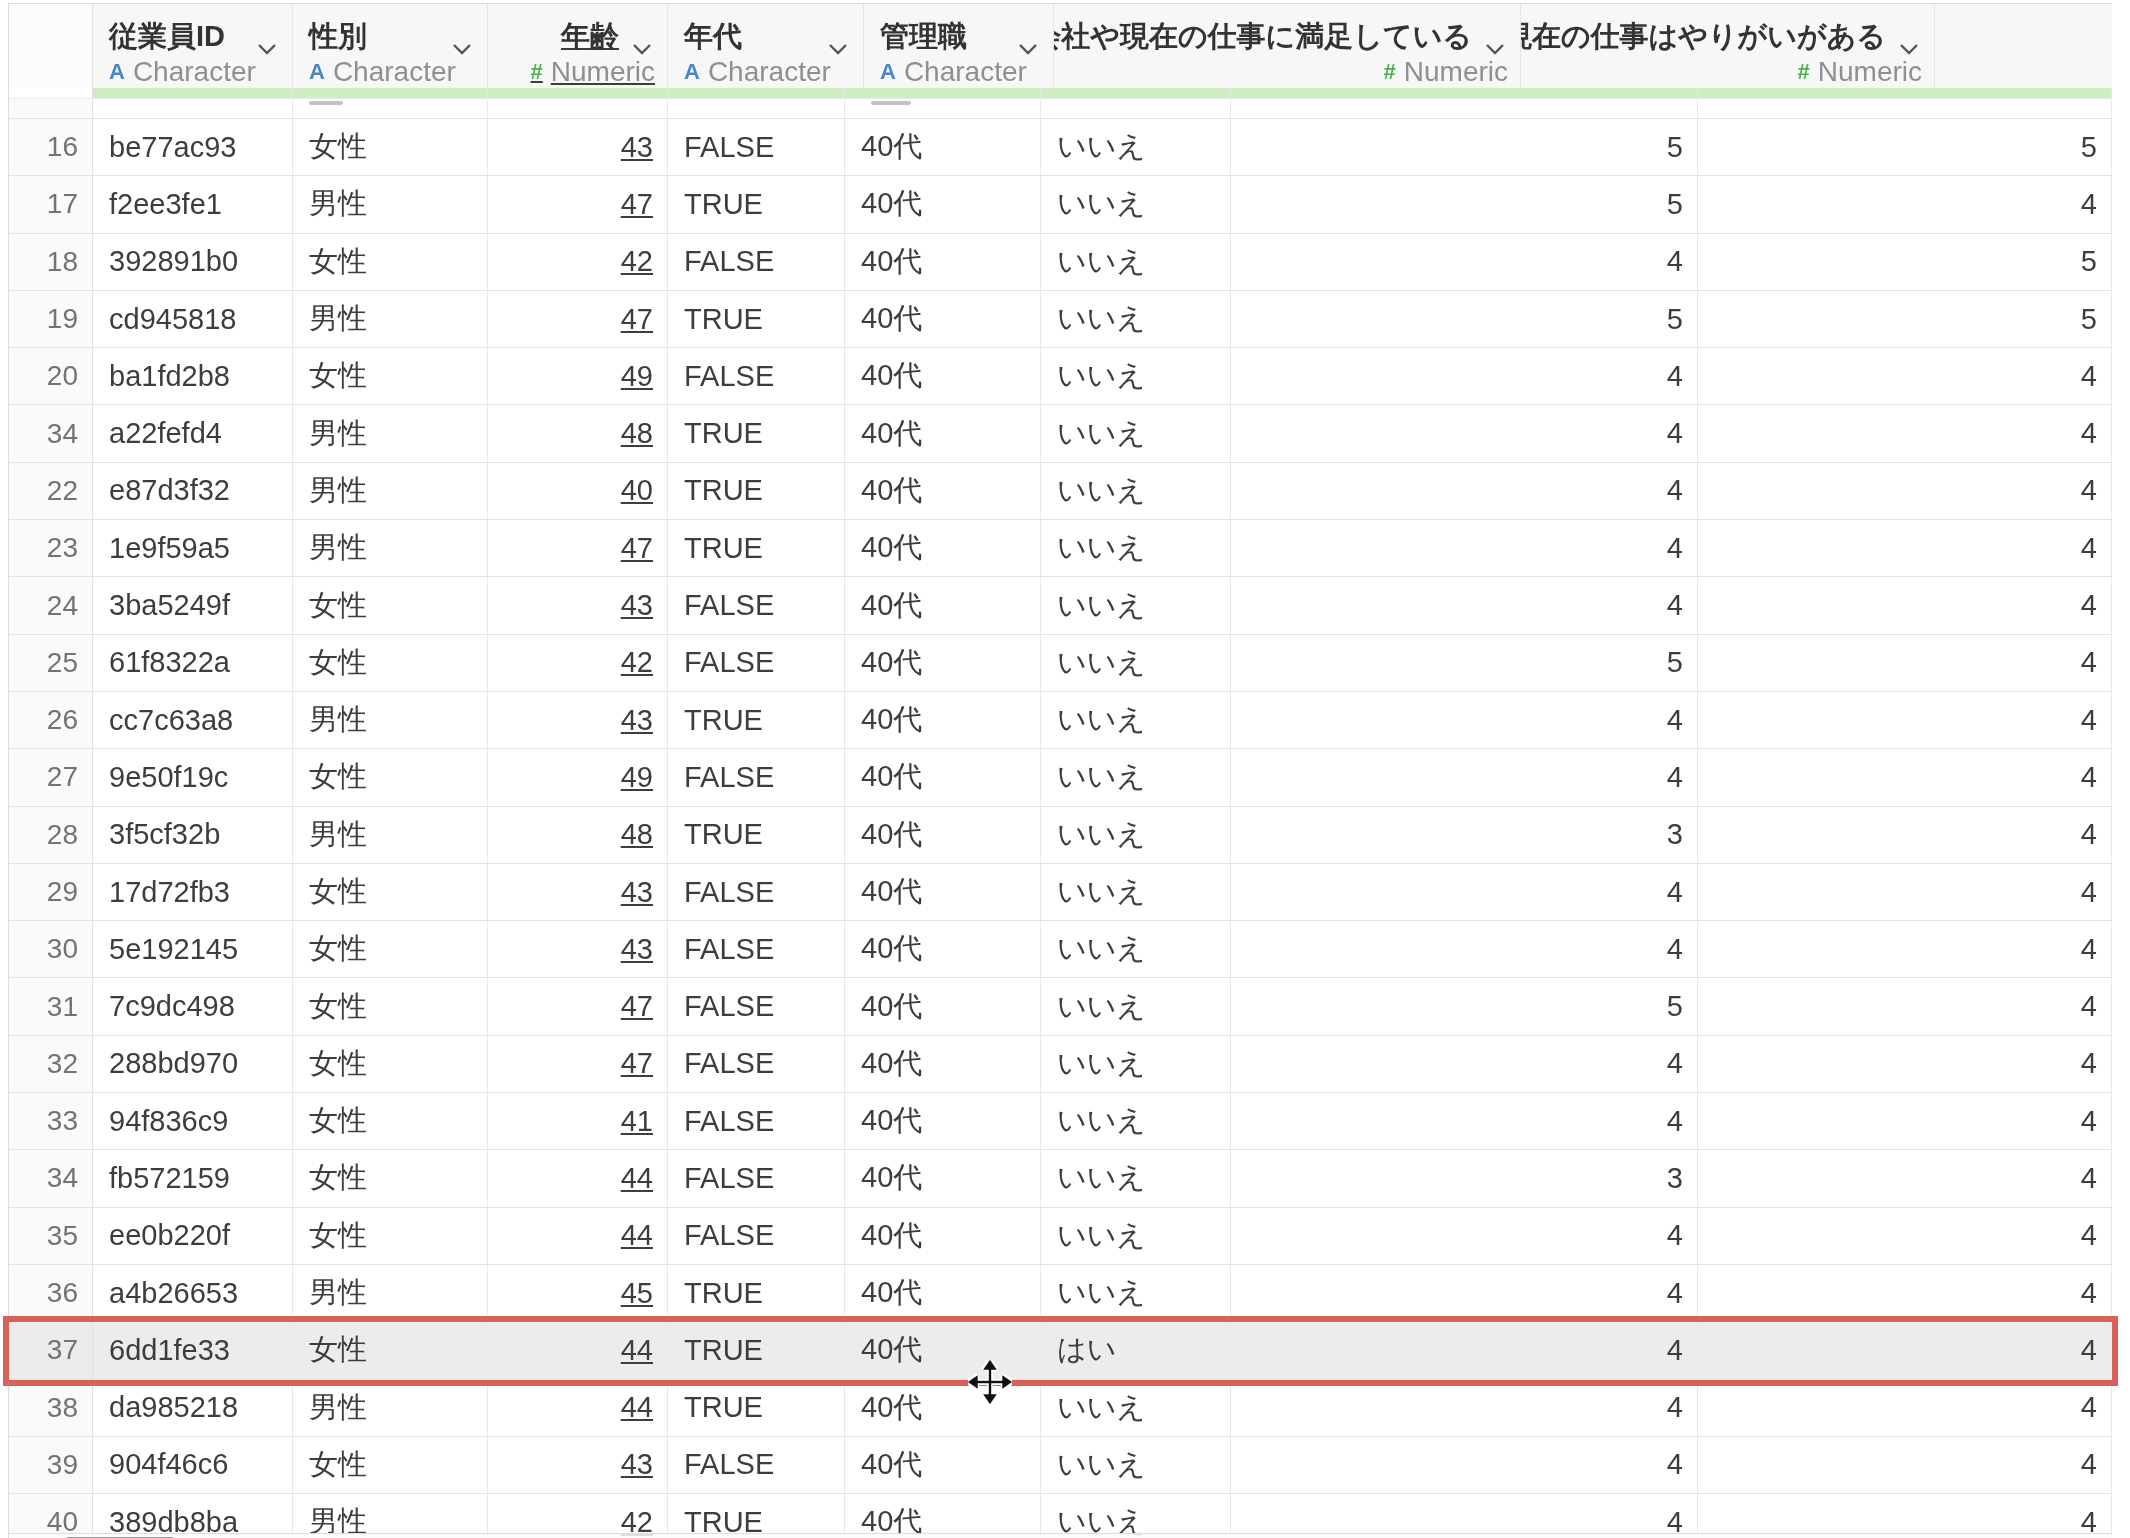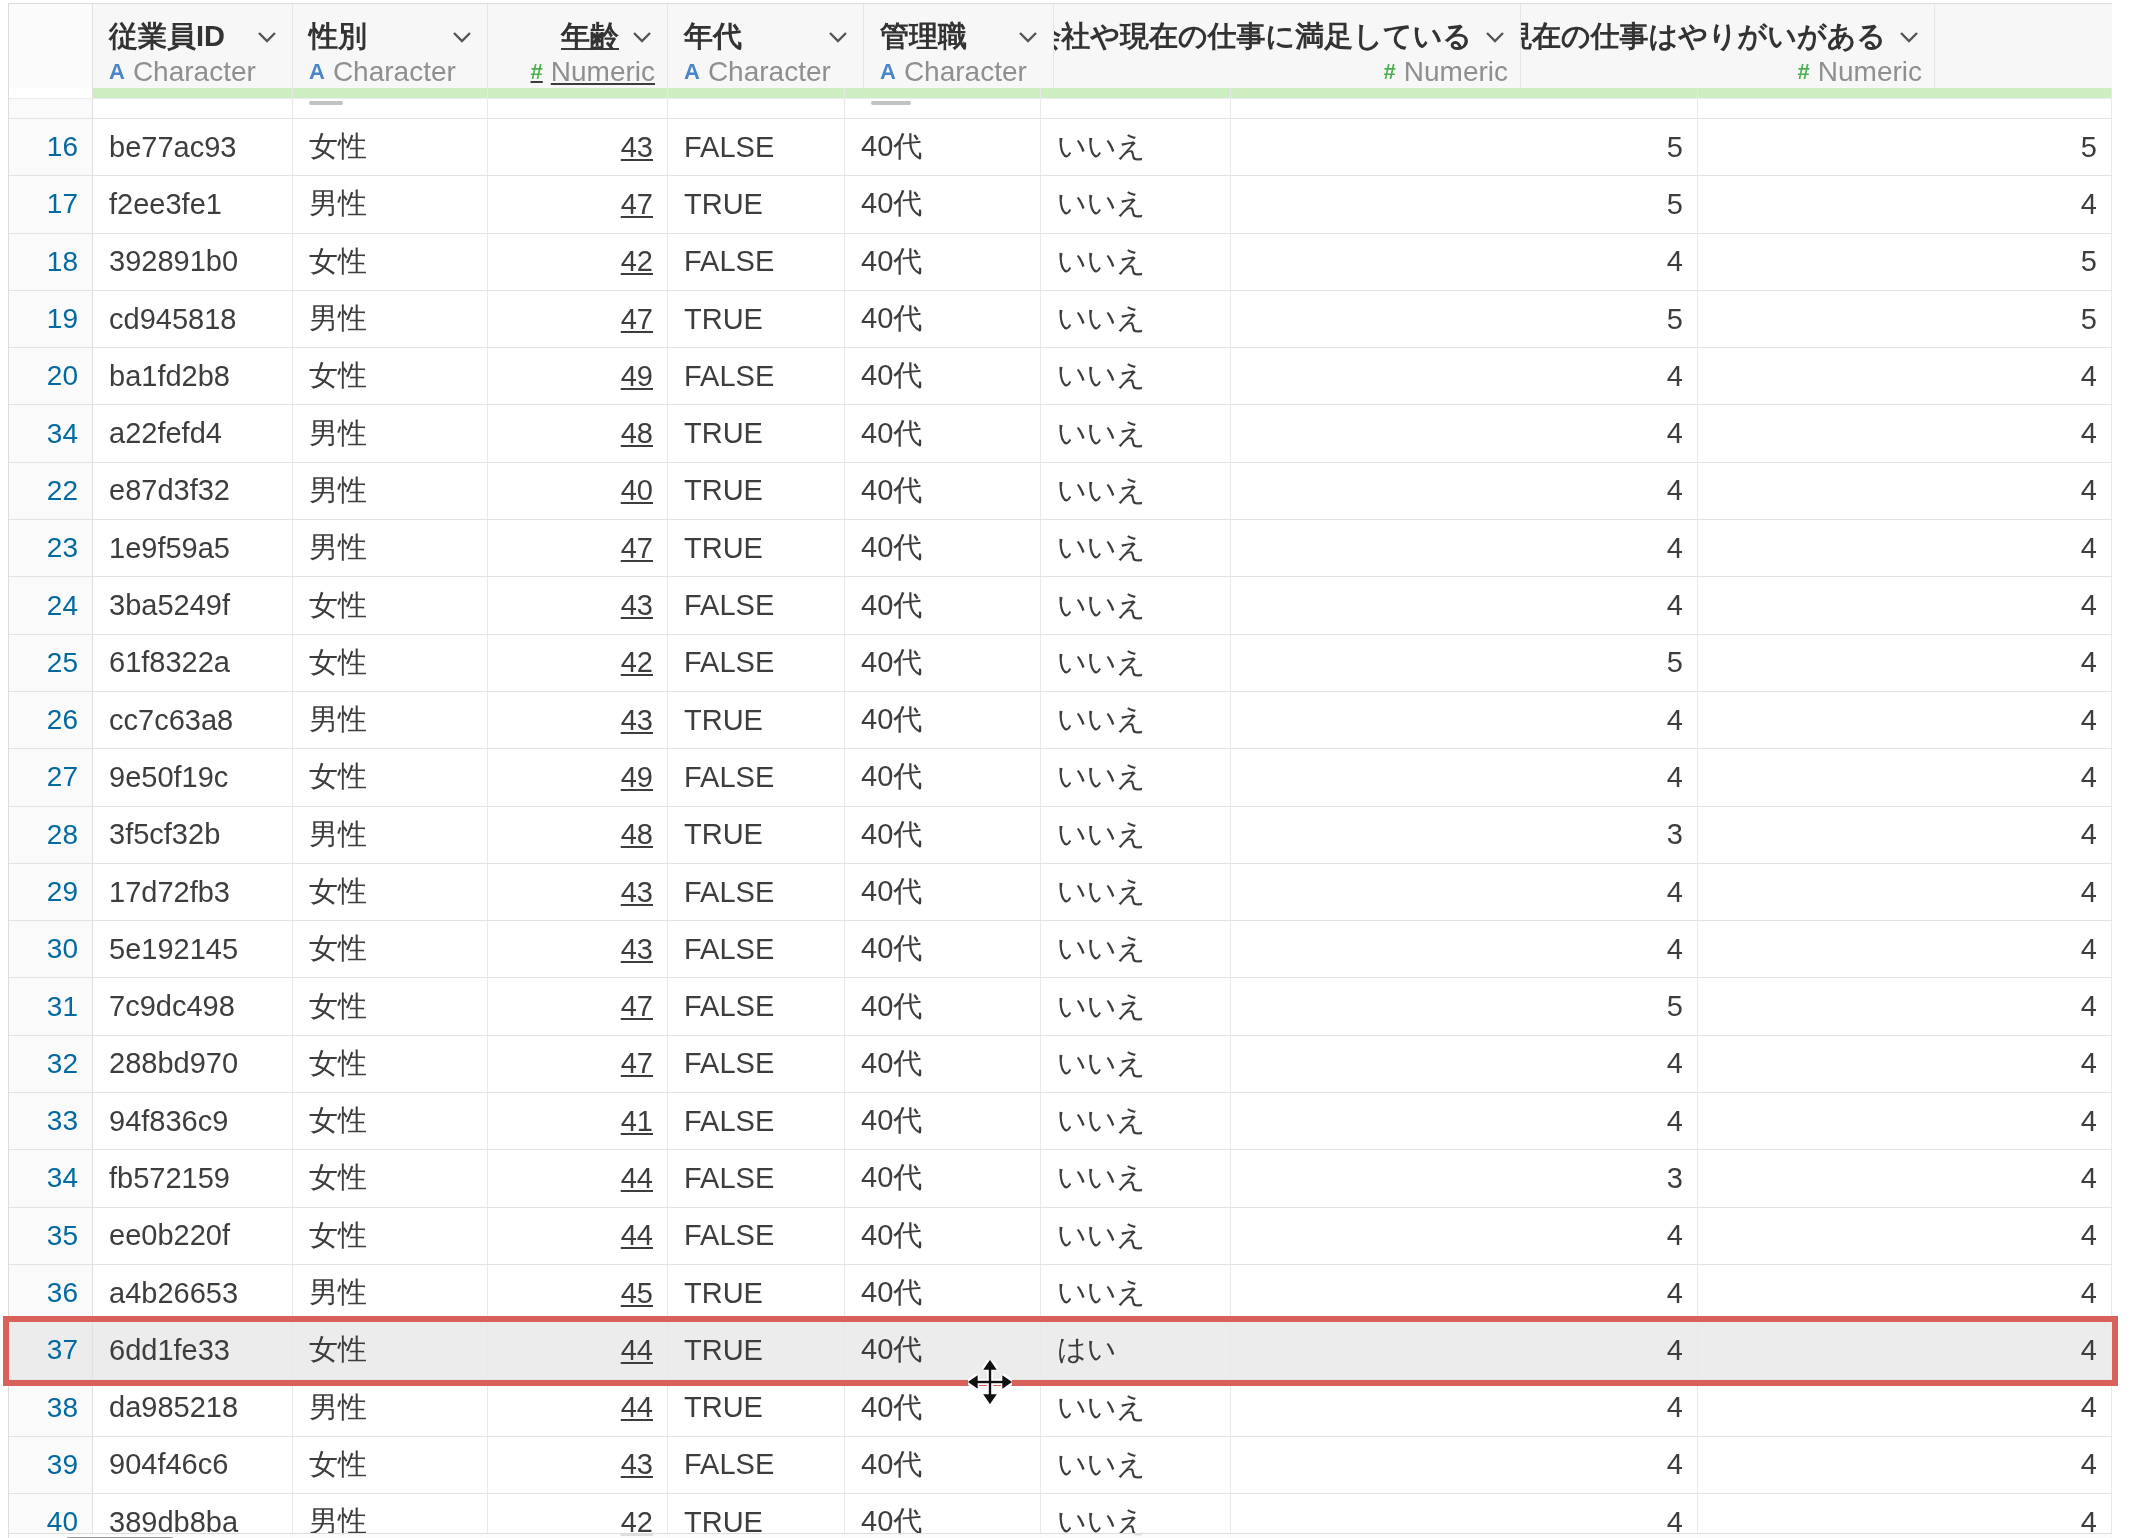--- a/index.html
+++ b/index.html
@@ -28,21 +28,21 @@
   
   .header-row{display:flex;height:84px;background:#f7f7f7;}
   .hcell{
     position:relative;box-sizing:border-box;border-right:1px solid #e6e6e6;
     padding:13px 12px 0 16px;display:flex;flex-direction:column;overflow:hidden;
   }
   .hcell.rn{background:#fbfbfb;border-right:1px solid #e0e0e0;padding:0;}
   .hcell.selected::before{
     content:'';position:absolute;top:0;left:0;right:0;height:8px;background:#de9240;
   }
-  .hname-row{display:flex;align-items:center;justify-content:space-between;height:40px;}
+  .hname-row{display:flex;align-items:flex-end;justify-content:space-between;height:40px;}
   .hname-row.right{justify-content:flex-end;gap:10px;}
   .hname{font-size:29px;font-weight:bold;color:#333;white-space:nowrap;}
   .chev{display:inline-flex;align-items:center;flex:none;cursor:pointer;}
   .htype{display:flex;align-items:center;gap:8px;height:28px;margin-top:1px;}
   .htype.right{justify-content:flex-end;}
   .tlabel{font-size:28px;color:#8f8f8f;}
   .ticon{font-size:22px;font-weight:bold;line-height:1;}
   .ticon.char{color:#4a86c8;}
   .ticon.num{color:#4caf50;}
   .ticon.logical{
@@ -64,21 +64,21 @@
   .frag.f2{left:862px;width:40px;}
   
   .row{display:flex;height:56.3px;border-bottom:1px solid #e3e3e3;background:#fff;}
   .cell{
     box-sizing:border-box;border-right:1px solid #e9e9e9;
     display:flex;align-items:center;padding:0 14px 0 16px;
     font-size:29px;color:#3d3d3d;white-space:nowrap;overflow:hidden;
   }
   .cell.rn{
     background:#fafafa;border-right:1px solid #e0e0e0;
-    justify-content:flex-end;color:#0369a1;font-size:28px;
+    justify-content:flex-end;color:#737373;font-size:28px;
   }
   .cell.num{justify-content:flex-end;}
   .row.hl{background:#ececec;outline:6px solid #d9615b;position:relative;z-index:3;justify-content:center;}
   .row.hl .cell{background:#ececec;}
   .scroll-track{
     position:absolute;left:0;right:0;top:1529px;height:9px;
     border-top:1px solid #dedede;background:rgba(252,252,252,.85);z-index:4;
   }
   .scroll-thumb{
     position:absolute;left:55px;top:3px;width:112px;height:10px;border-radius:5px;background:#9b9b9b;

